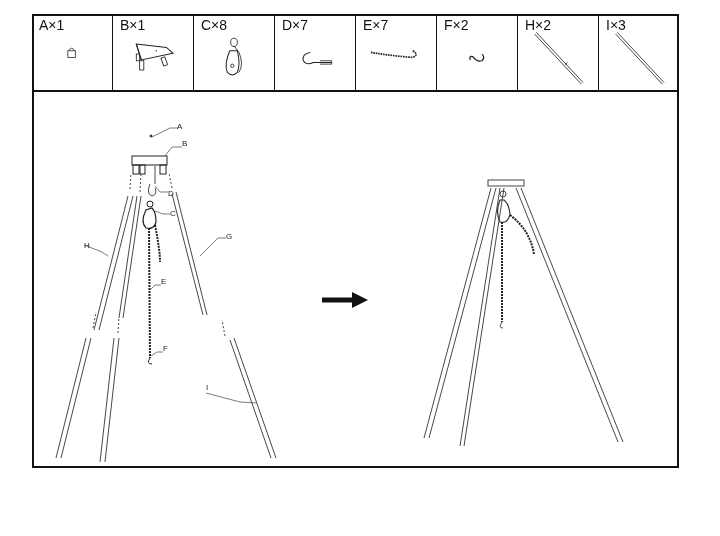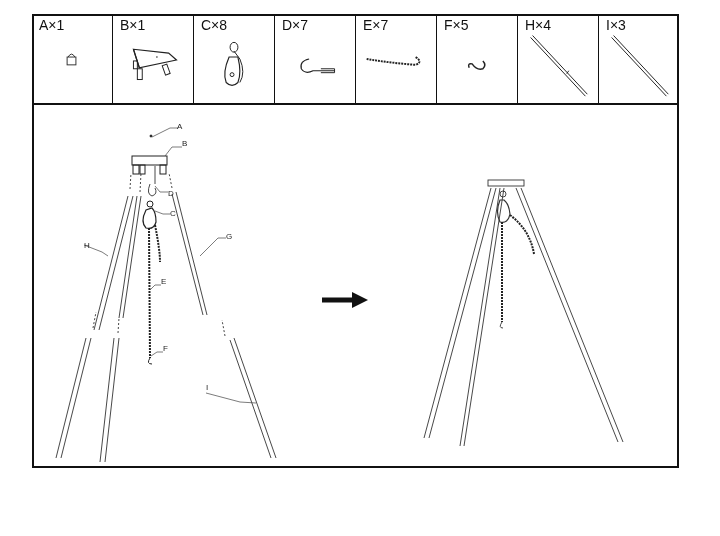--- a/index.html
+++ b/index.html
@@ -1,18 +1,18 @@
 <!DOCTYPE html>
 <html><head>
 <meta charset="utf-8">
 <style>
   html,body{margin:0;padding:0;background:#fff;}
   body{width:720px;height:536px;position:relative;overflow:hidden;font-family:"Liberation Sans",sans-serif;}
   .frame{position:absolute;left:32px;top:14px;width:647px;height:454px;border:2px solid #111;box-sizing:border-box;}
-  .parts{position:absolute;left:32px;top:14px;width:647px;height:91px;display:flex;border-bottom:2px solid #111;box-sizing:border-box;}
+  .parts{position:absolute;left:32px;top:14px;width:647px;height:78px;display:flex;border-bottom:2px solid #111;box-sizing:border-box;}
   .cell{position:relative;flex:1;border-right:1.5px solid #111;box-sizing:border-box;}
   .cell:last-child{border-right:none;}
   .cell .lbl{position:absolute;left:7px;top:3px;font-size:14px;color:#111;}
   .cell svg{position:absolute;left:0;top:0;width:100%;height:100%;}
   .main{position:absolute;left:32px;top:105px;width:647px;height:363px;}
   .main svg{position:absolute;left:0;top:0;}
   .callout{font-size:8px;fill:#222;font-family:"Liberation Sans",sans-serif;}
 </style>
 </head>
 <body>
@@ -54,27 +54,27 @@
       <path d="M42 56 L56 56 L56 60 L42 60" fill="none" stroke="#222"></path>
     </svg>
   </div>
   <div class="cell">
     <span class="lbl">E×7</span>
     <svg viewBox="0 0 72 91">
       <path d="M6 46 Q30 50 56 52 Q64 49 56 44" fill="none" stroke="#222" stroke-width="2" stroke-dasharray="2 1"></path>
     </svg>
   </div>
   <div class="cell">
-    <span class="lbl">F×5</span>
+    <span class="lbl">F×2</span>
     <svg viewBox="0 0 72 91">
       <path d="M28 55 Q26 50 31 51 Q36 58 42 56 Q46 52 42 48" fill="none" stroke="#222" stroke-width="1.5"></path>
     </svg>
   </div>
   <div class="cell">
-    <span class="lbl">H×4</span>
+    <span class="lbl">H×2</span>
     <svg viewBox="0 0 72 91">
       <path d="M8 24 L64 84 M10 22 L66 82" stroke="#222" stroke-width="1"></path>
       <path d="M45 61 l2 -3" stroke="#222"></path>
     </svg>
   </div>
   <div class="cell">
     <span class="lbl">I×3</span>
     <svg viewBox="0 0 72 91">
       <path d="M8 24 L64 84 M10 22 L66 82" stroke="#222" stroke-width="1"></path>
     </svg>

